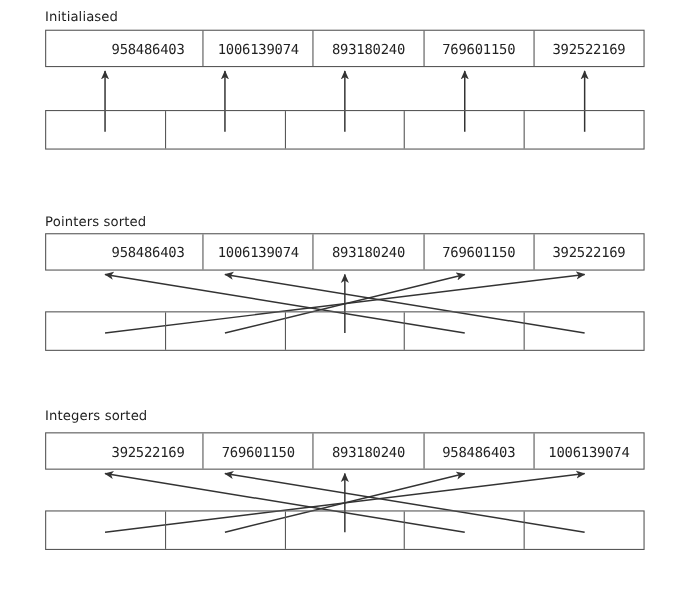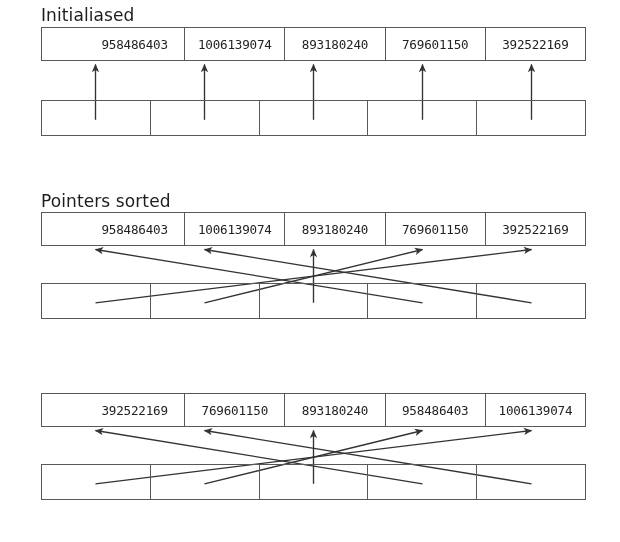--- a/index.html
+++ b/index.html
@@ -10,21 +10,21 @@
     font-family:"DejaVu Sans", sans-serif;
     color:#1a1a1a;
     overflow:hidden;
     position:relative;
   }
   #diagram-root{position:relative;width:620px;height:542px;}
   .panel-label{
     position:absolute;
     left:41px;
     font-family:"DejaVu Sans", sans-serif;
-    font-size:17px;
+    font-size:12px;
     line-height:14px;
     color:#1d1d1d;
     white-space:nowrap;
     letter-spacing:0.1px;
   }
 
   .row{
     position:absolute;
     left:41px;
     width:545px;
@@ -113,20 +113,21 @@
       <div class="cell">769601150</div>
       <div class="cell">392522169</div>
     </div>
     <div class="row pointers" style="top: 283px; height: 36px;">
       <div class="cell"></div>
       <div class="cell"></div>
       <div class="cell"></div>
       <div class="cell"></div>
       <div class="cell"></div>
     </div>
+    <div class="panel-label" style="top: 371px;">Integers sorted</div>
     <div class="row values" style="top: 393px; height: 34px;">
       <div class="cell">392522169</div>
       <div class="cell">769601150</div>
       <div class="cell">893180240</div>
       <div class="cell">958486403</div>
       <div class="cell">1006139074</div>
     </div>
     <div class="row pointers" style="top: 464px; height: 36px;">
       <div class="cell"></div>
       <div class="cell"></div>

